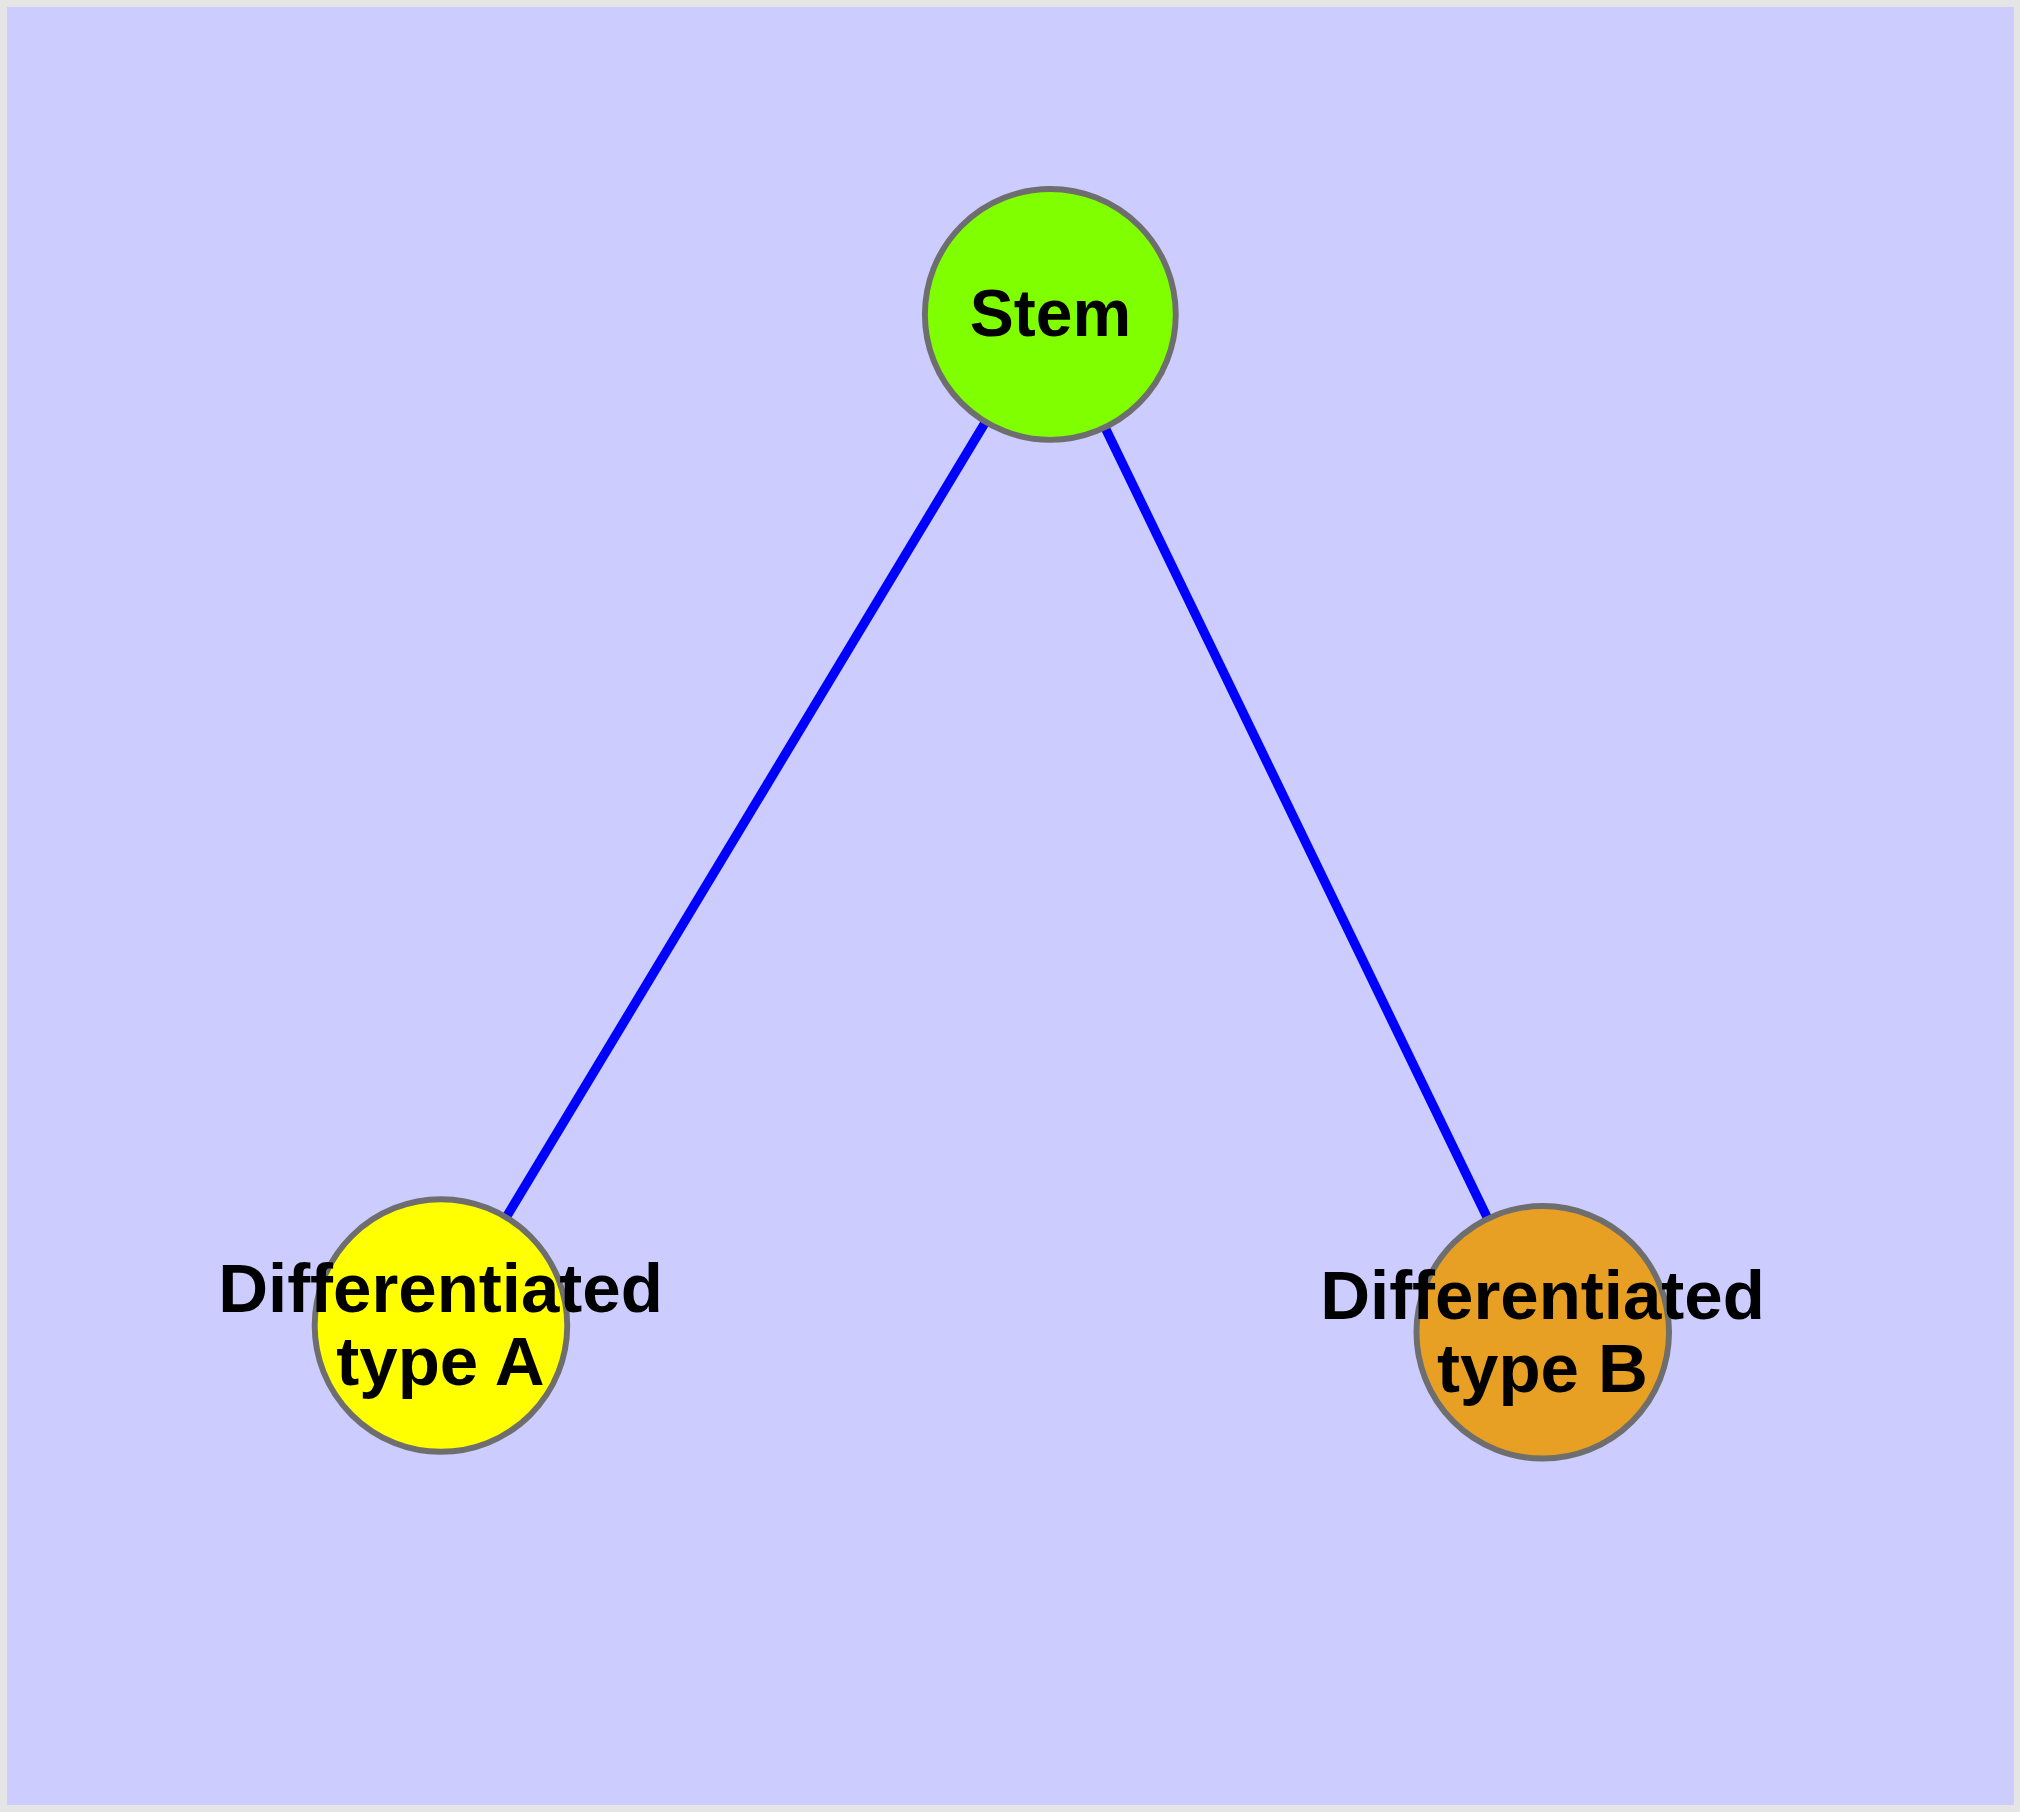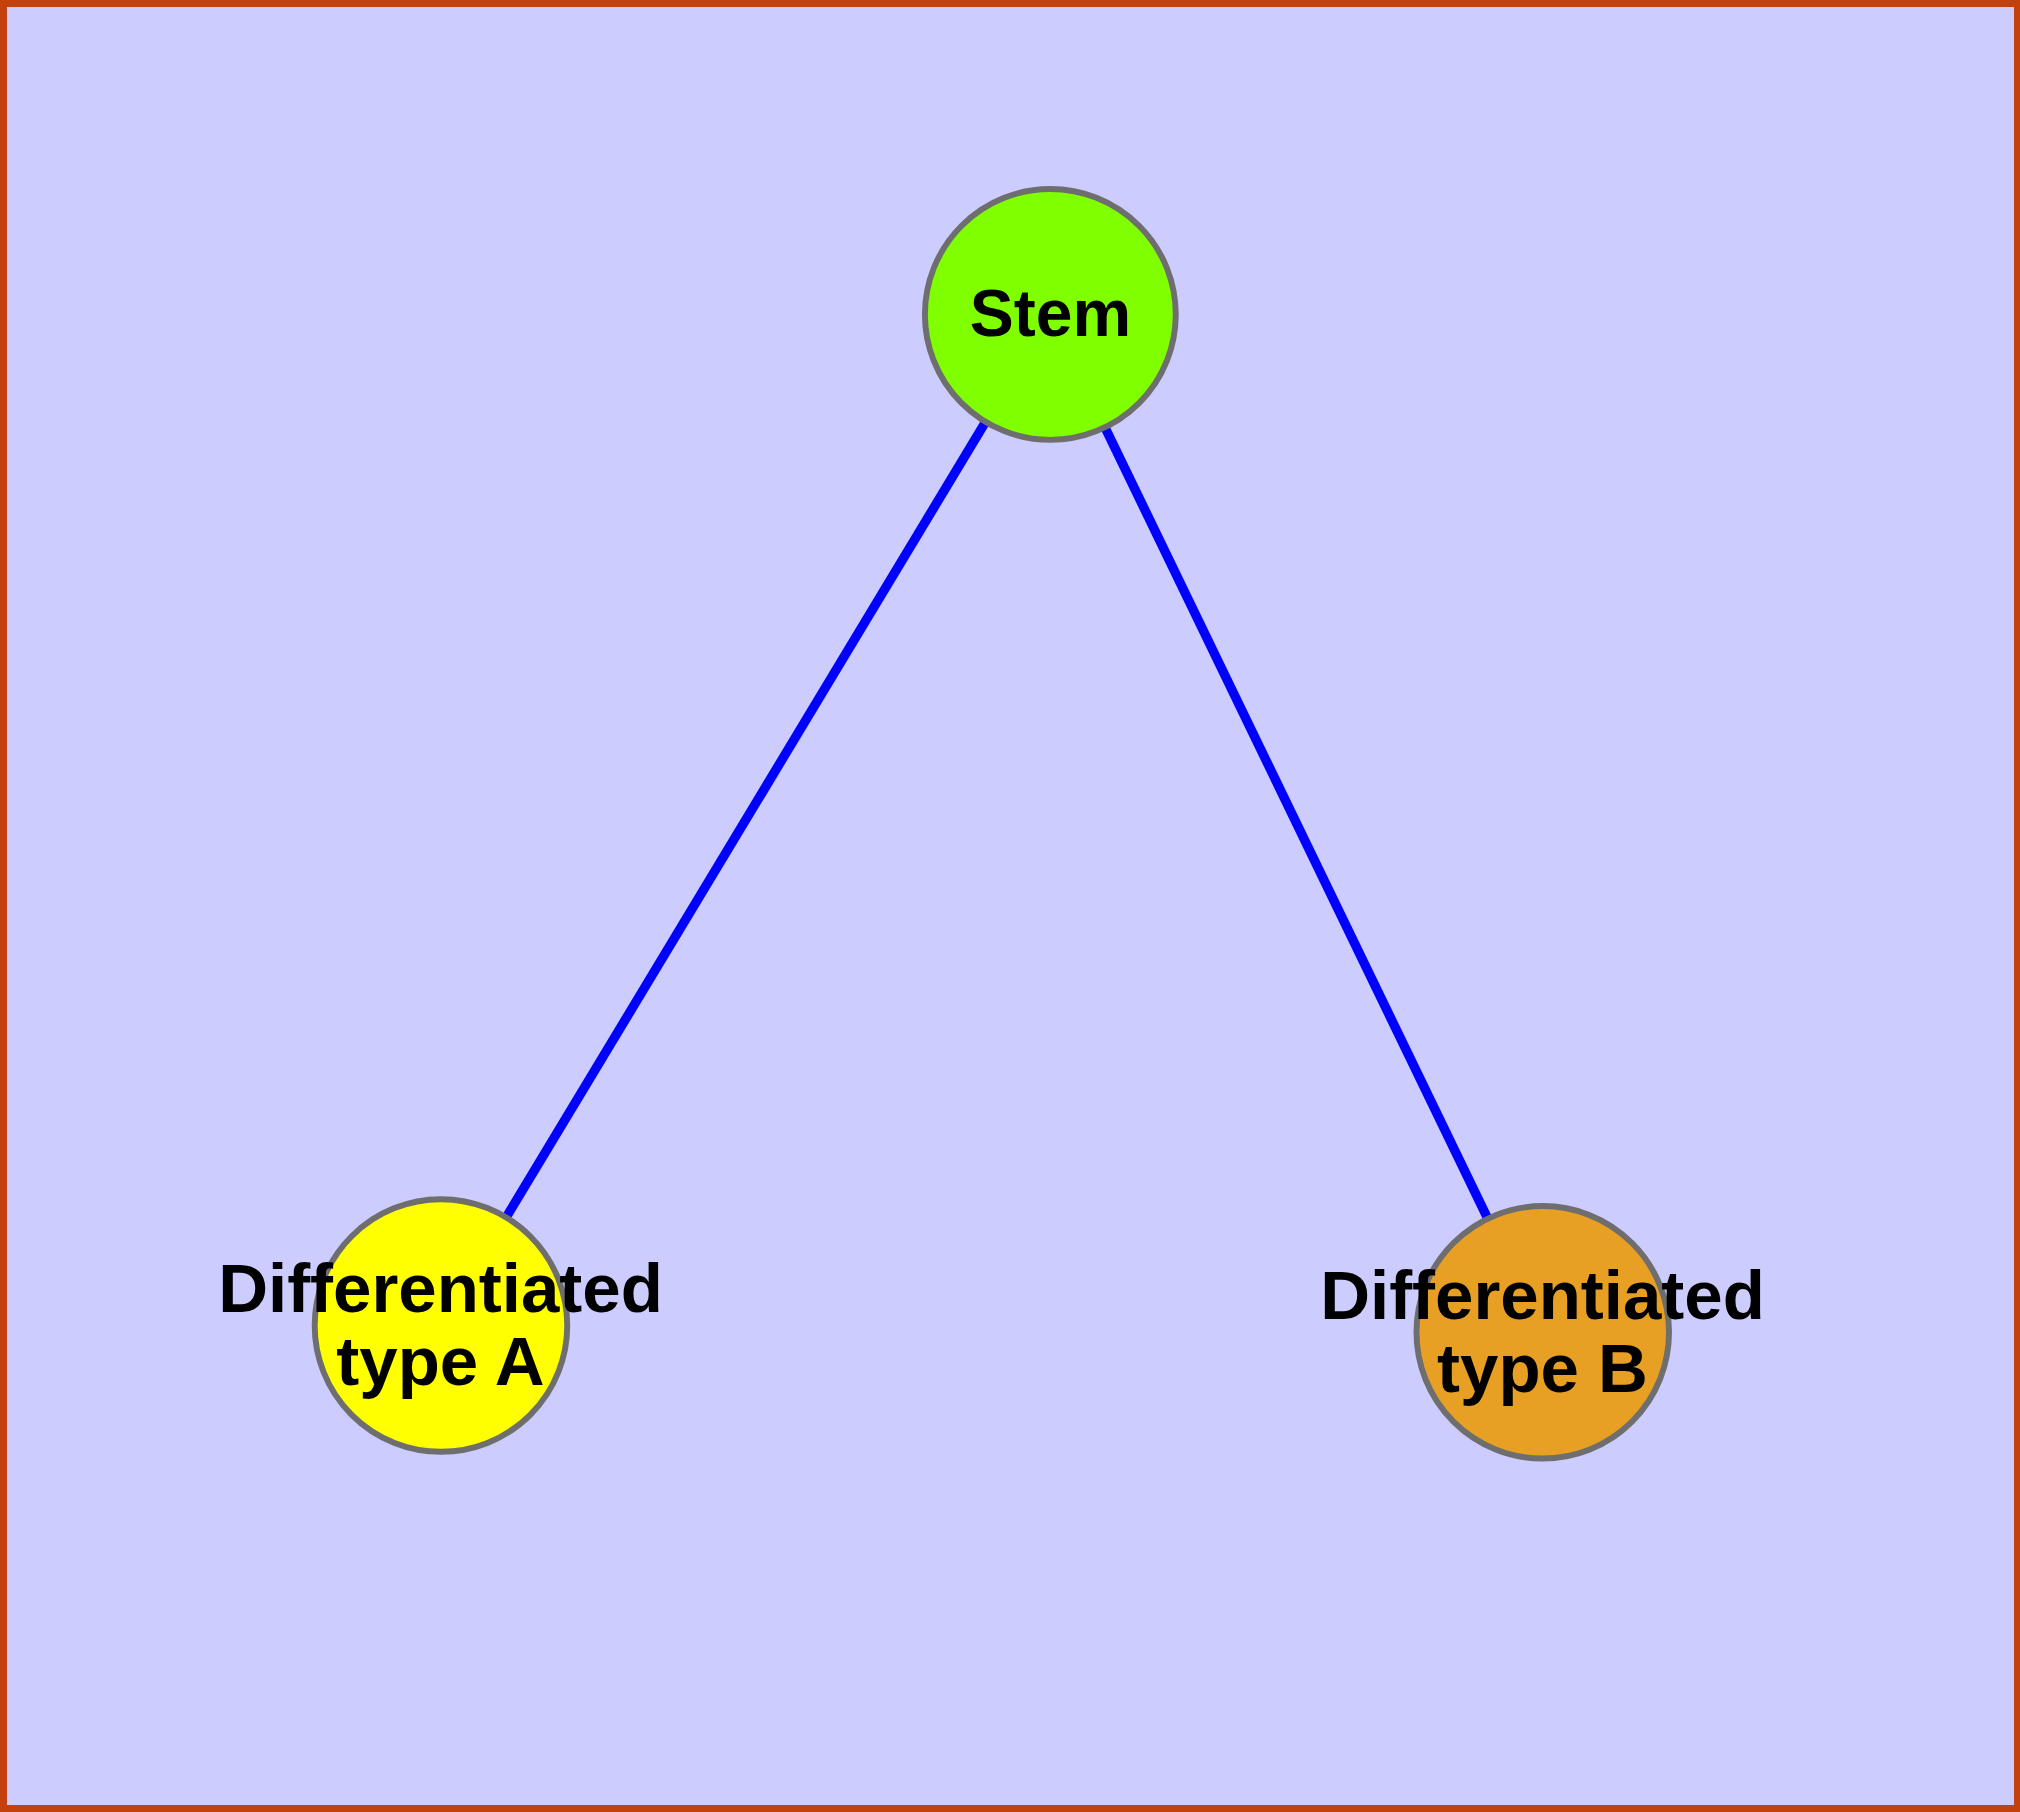--- a/index.html
+++ b/index.html
@@ -5,21 +5,21 @@
 <style>
   html, body {
     margin: 0;
     padding: 0;
     background: #ffffff;
   }
   #canvas {
     position: relative;
     width: 2021px;
     height: 1812px;
-    background: #c2410c;
+    background: #e5e5e5;
     overflow: hidden;
     font-family: "Liberation Sans", "DejaVu Sans", sans-serif;
   }
   #plot-bg {
     position: absolute;
     left: 6.8px;
     top: 6.8px;
     width: 2007px;
     height: 1798px;
     background: #ccccff;

